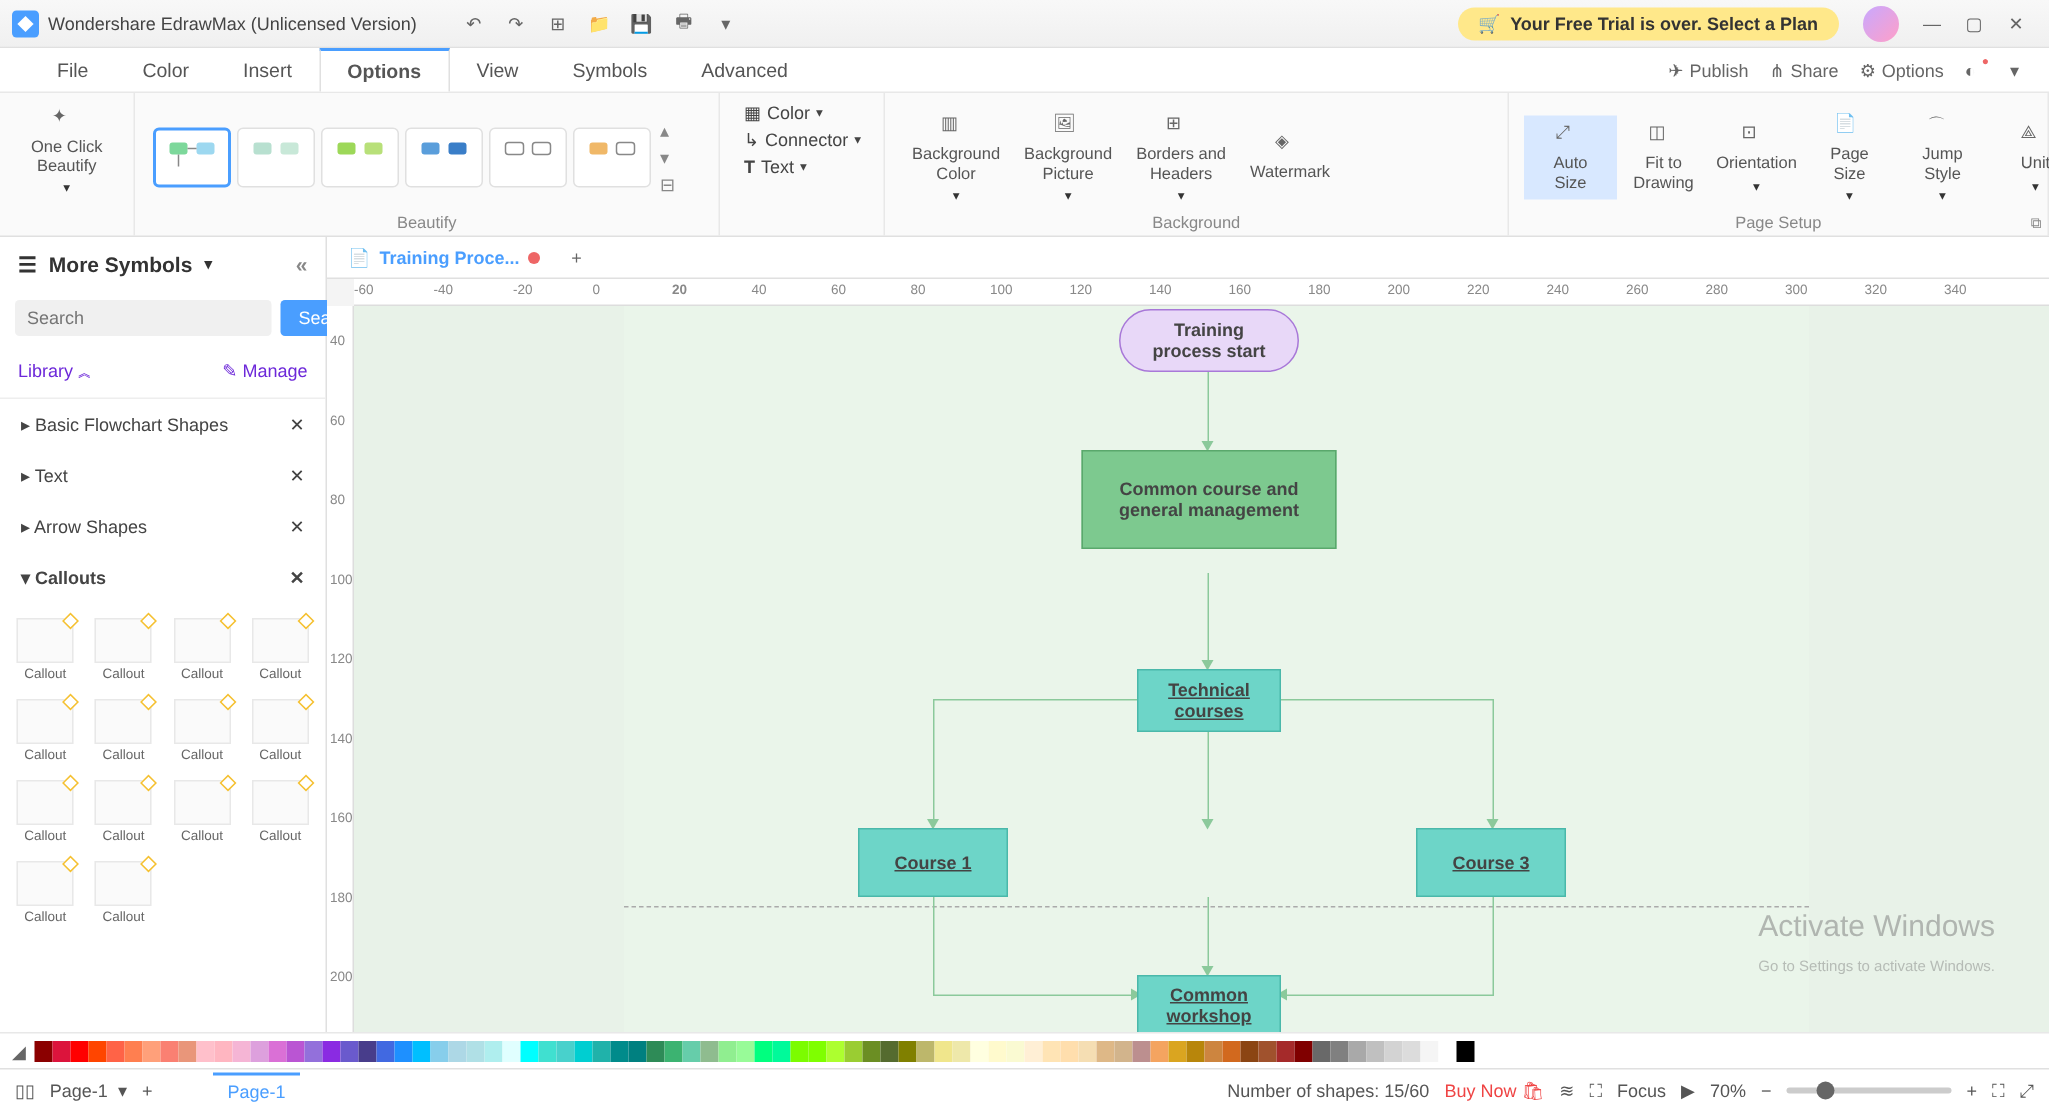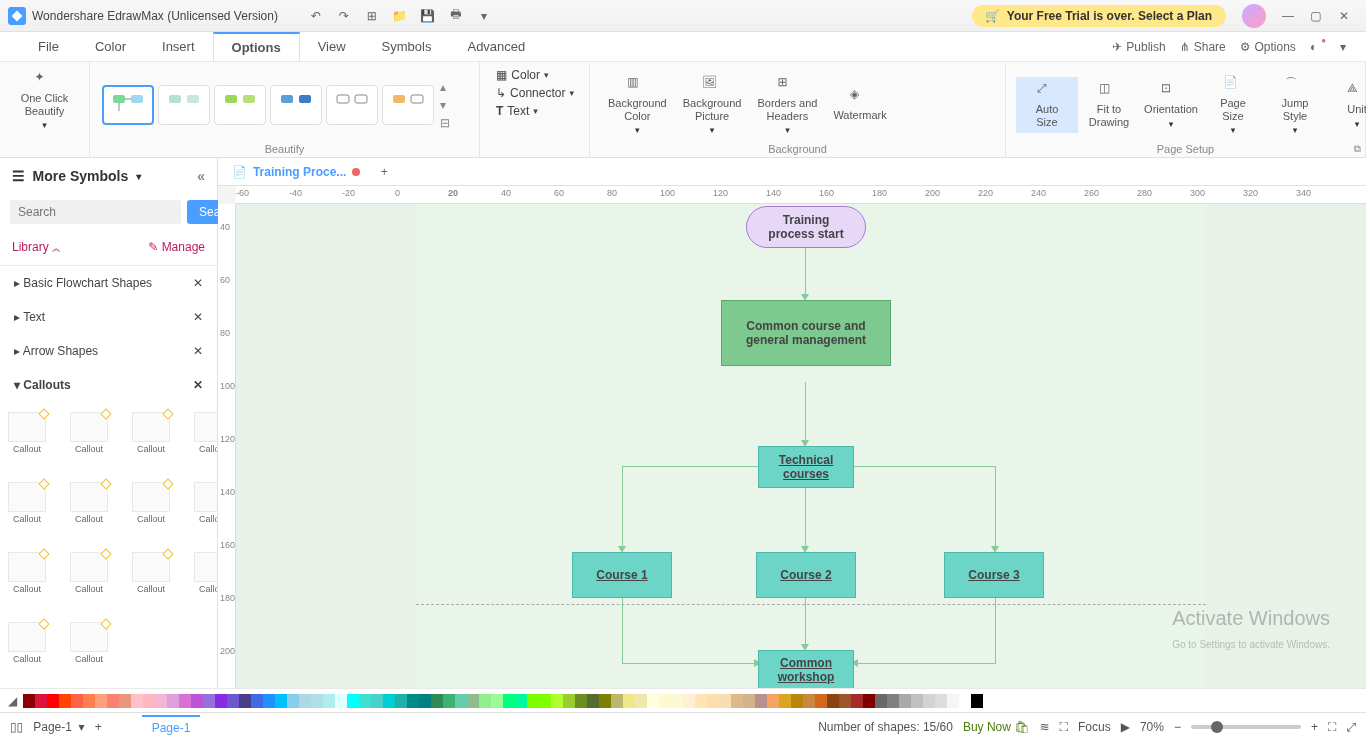--- a/index.html
+++ b/index.html
@@ -28,24 +28,24 @@
 .theme-thumb{width:52px;height:40px;border:1px solid #e0e0e0;border-radius:4px;margin:2px;background:#fff;display:flex;align-items:center;justify-content:center;cursor:pointer;}
 .theme-thumb.sel{border:2px solid #4a9eff;}
 .theme-thumb svg{width:38px;height:28px;}
 .ribbon-subrow{display:flex;align-items:center;gap:4px;padding:2px 6px;font-size:12px;color:#444;cursor:pointer;}
 .main{display:flex;height:calc(740px - 32px - 30px - 96px - 24px - 28px);}
 .sidebar{width:218px;background:#fff;border-right:1px solid #e0e0e0;display:flex;flex-direction:column;font-size:12px;}
 .side-header{display:flex;align-items:center;padding:10px 12px;font-weight:bold;font-size:14px;gap:8px;}
 .side-search{display:flex;padding:6px 10px;gap:6px;}
 .side-search input{flex:1;border:none;background:#f0f0f0;padding:5px 8px;border-radius:3px;font-size:12px;}
 .side-search button{background:#4a9eff;color:#fff;border:none;padding:5px 12px;border-radius:3px;font-size:12px;cursor:pointer;}
-.side-lib{display:flex;justify-content:space-between;padding:10px 12px;color:#be185d;border-bottom:1px solid #eee;}
+.side-lib{display:flex;justify-content:space-between;padding:10px 12px;color:#6d28d9;border-bottom:1px solid #eee;}
 .side-cat{display:flex;align-items:center;justify-content:space-between;padding:10px 14px;color:#444;cursor:pointer;}
 .side-cat.expanded{font-weight:600;}
-.callout-grid{display:grid;grid-template-columns:repeat(4,1fr);gap:20px;padding:6px;overflow-y:auto;}
+.callout-grid{display:grid;grid-template-columns:repeat(4,1fr);gap:4px;padding:6px;overflow-y:auto;}
 .callout-cell{display:flex;flex-direction:column;align-items:center;gap:2px;padding:4px 2px;cursor:pointer;}
 .callout-thumb{width:38px;height:30px;border:1px solid #e8e8e8;background:#fafafa;position:relative;}
 .callout-label{font-size:9px;color:#666;}
 .canvas-area{flex:1;position:relative;background:#f4f4f4;overflow:hidden;}
 .tab-strip{height:28px;display:flex;align-items:center;background:#fff;border-bottom:1px solid #e0e0e0;padding-left:4px;}
 .doc-tab{display:flex;align-items:center;gap:6px;padding:4px 10px;font-size:12px;color:#4a9eff;font-weight:600;}
 .doc-tab .mod{width:8px;height:8px;border-radius:50%;background:#e66;}
 .ruler-h{height:18px;background:#fff;border-bottom:1px solid #ddd;position:relative;font-size:9px;color:#888;overflow:hidden;margin-left:18px;}
 .ruler-h span{position:absolute;top:2px;}
 .ruler-v{width:18px;background:#fff;border-right:1px solid #ddd;position:absolute;left:0;top:46px;bottom:0;font-size:9px;color:#888;}
@@ -457,23 +457,20 @@
         <div class="conn" style="left:206px;top:262px;width:136px;height:1px"></div>
         <div class="conn" style="left:438px;top:262px;width:142px;height:1px"></div>
         <div class="conn" style="left:206px;top:262px;width:1px;height:82px"></div>
           <div class="arrow-d" style="left:202px;top:342px"></div>
         <div class="conn" style="left:389px;top:284px;width:1px;height:60px"></div>
           <div class="arrow-d" style="left:385px;top:342px"></div>
         <div class="conn" style="left:579px;top:262px;width:1px;height:82px"></div>
           <div class="arrow-d" style="left:575px;top:342px"></div>
         <div class="flow-shape process2" style="left:156px;top:348px;width:100px;height:46px">
             <span>Course 1</span>
-          </div>
-        <div class="flow-shape process2" style="left:340px;top:348px;width:100px;height:46px">
-            <span>Course 2</span>
           </div>
         <div class="flow-shape process2" style="left:528px;top:348px;width:100px;height:46px">
             <span>Course 3</span>
           </div>
 
         <div class="conn" style="left:206px;top:394px;width:1px;height:66px"></div>
         <div class="conn" style="left:206px;top:459px;width:134px;height:1px"></div>
           <div class="arrow-r" style="left:338px;top:455px"></div>
         <div class="conn" style="left:389px;top:394px;width:1px;height:48px"></div>
           <div class="arrow-d" style="left:385px;top:440px"></div>
@@ -576,21 +573,21 @@
   </div>
 
 <div class="statusbar">
   <span>▯▯</span>
   <span><span>Page-1</span> &nbsp;▾</span>
   <span>+</span>
   <div style="width:20px"></div>
   <span class="status-tab">Page-1</span>
   <div class="status-spacer"></div>
   <span>Number of shapes: 15/60</span>
-  <span style="color:#4d7c0f"><span>Buy Now</span> 🛍</span>
+  <span style="color:#ef4444"><span>Buy Now</span> 🛍</span>
   <span>≋</span>
   <span>⛶</span>
   <span>Focus</span>
   <span>▶</span>
   <span>70%</span>
   <span>−</span>
   <div class="zoom-slider">
       <div class="zoom-thumb"></div>
     </div>
   <span>+</span>

